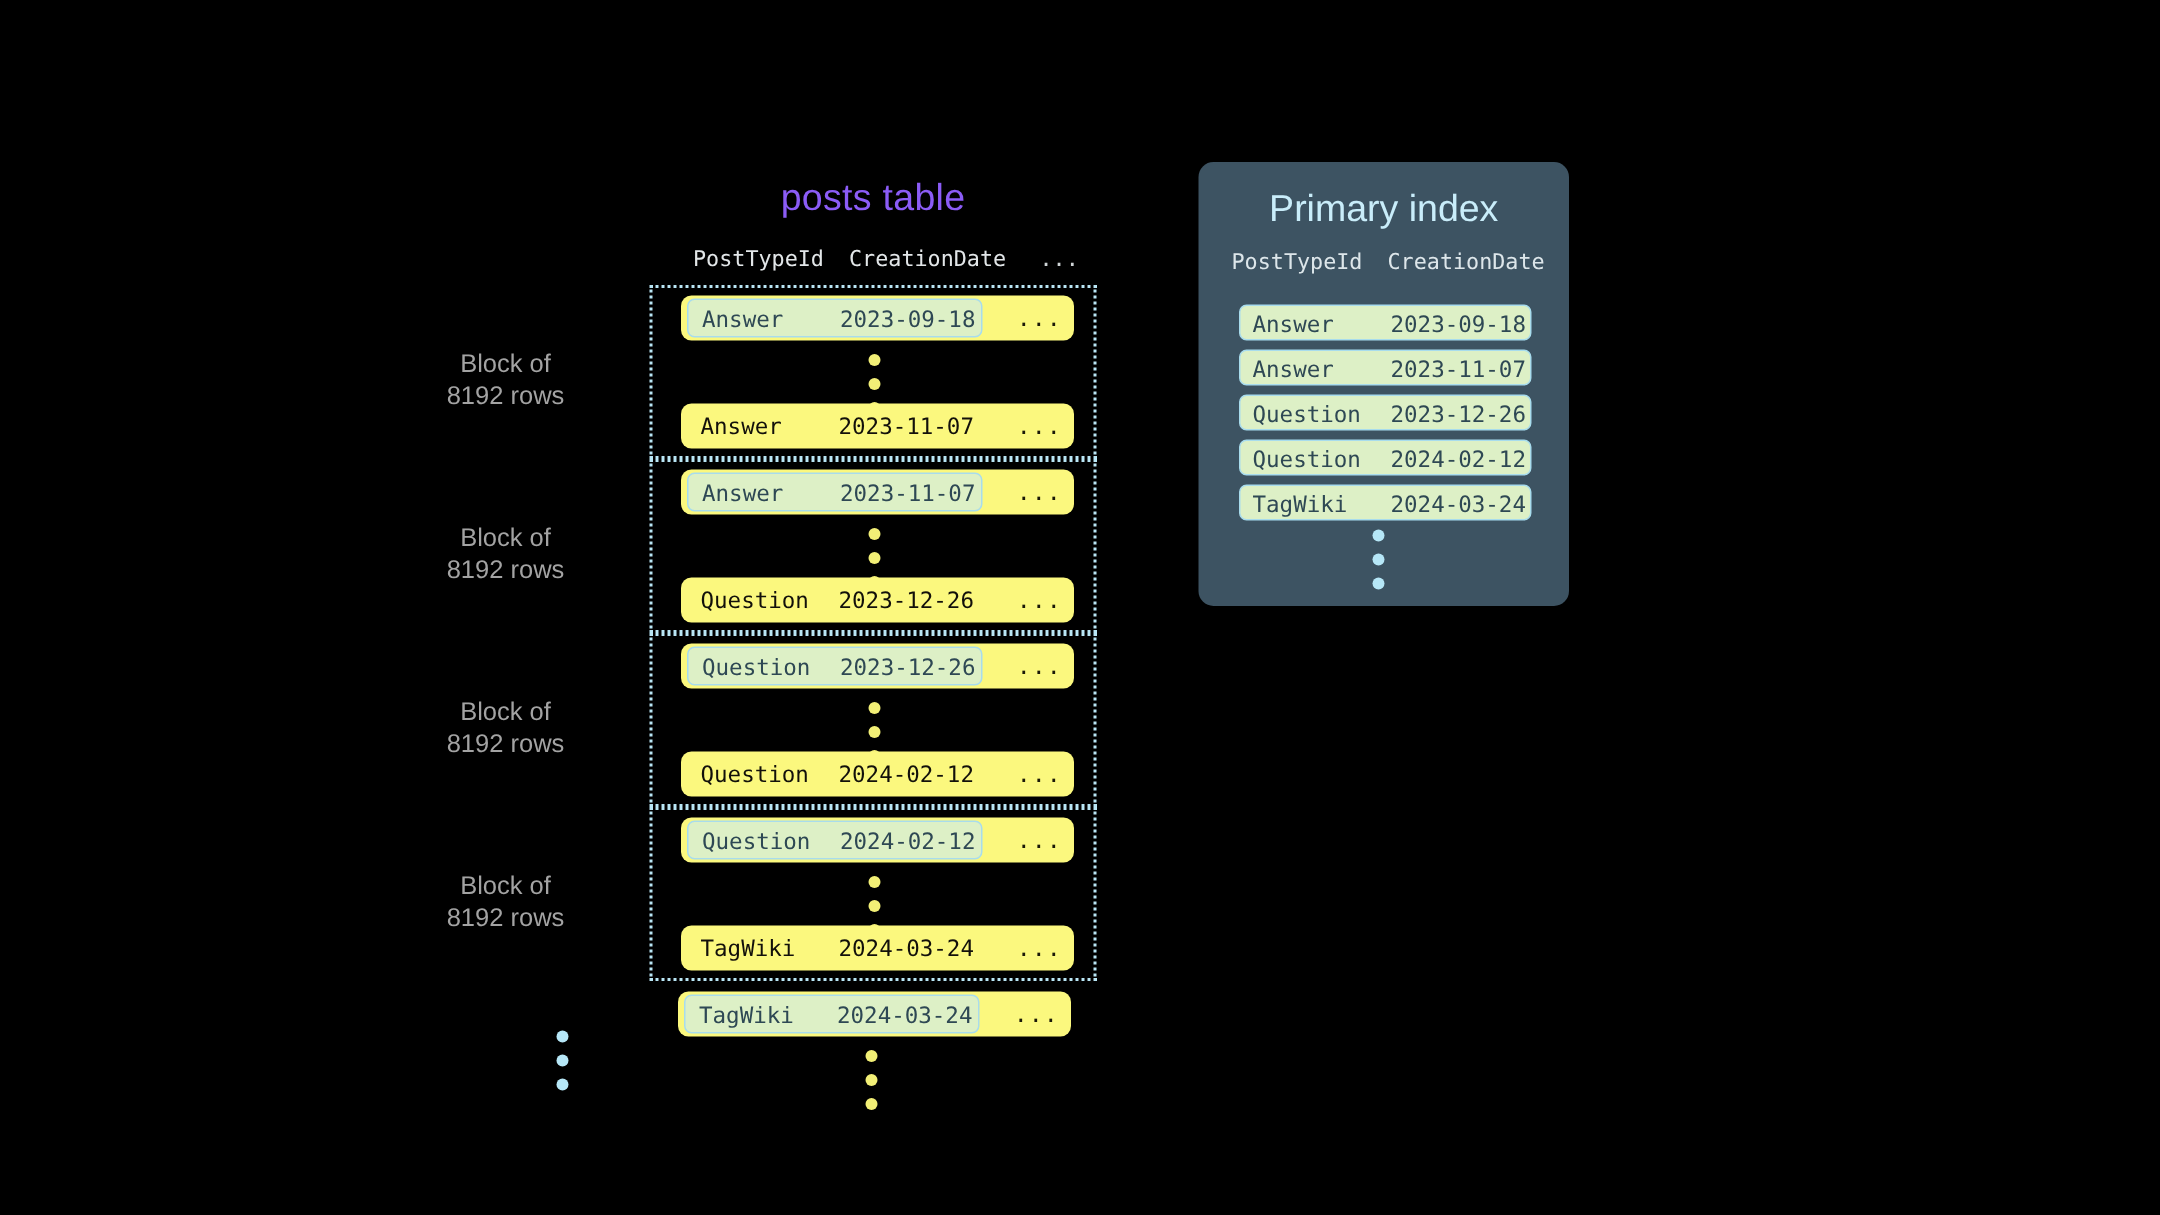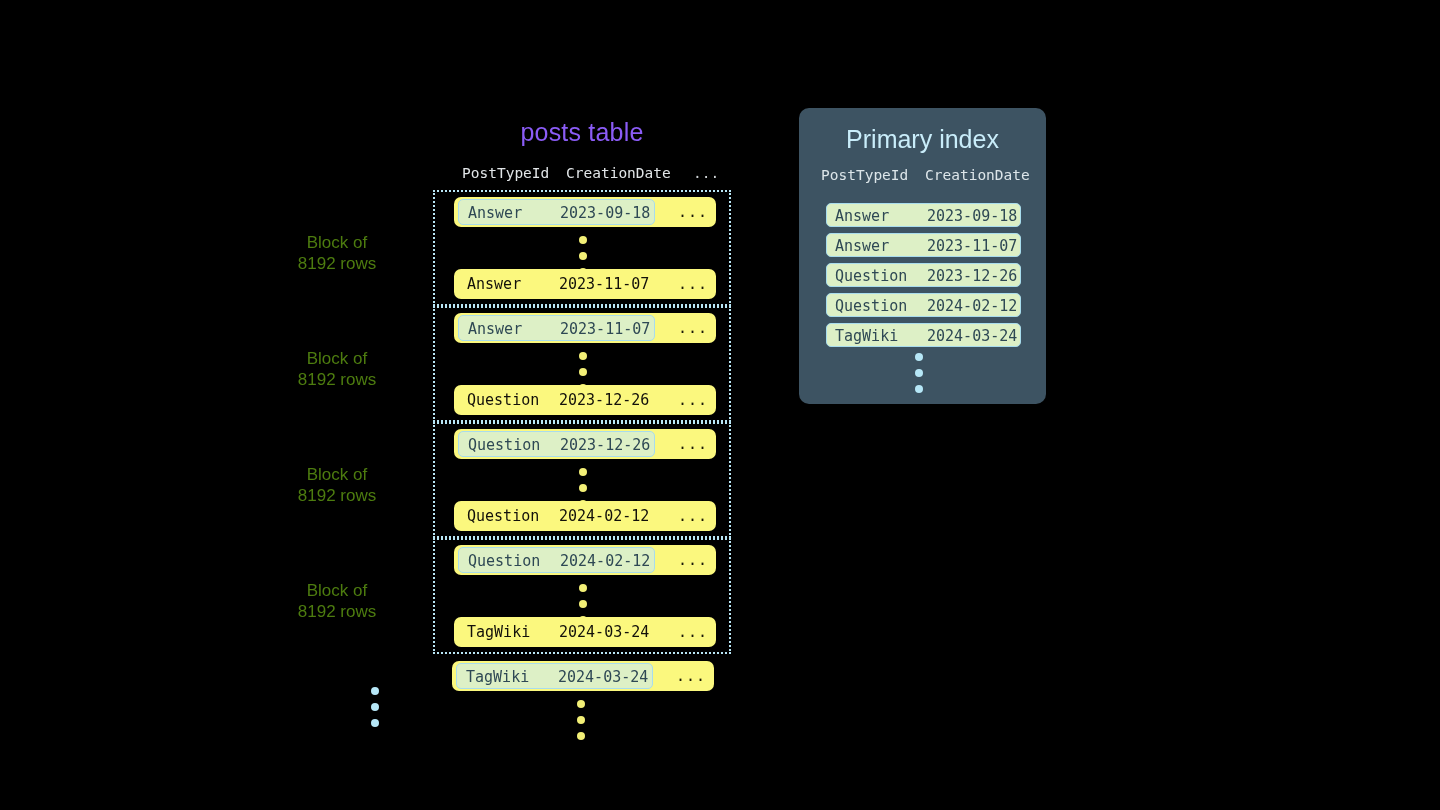--- a/index.html
+++ b/index.html
@@ -55,21 +55,21 @@
     left: 0px;
     width: 298px;
     border: 2px dotted #b9e6f5;
     box-sizing: border-box;
   }
   .block-label {
     position: absolute;
     right: 312px;
     width: 160px;
     text-align: center;
-    color: #4d7c0f;
+    color: #a3a3a3;
     font-size: 17px;
     line-height: 21px;
     font-family: "Liberation Sans", sans-serif;
   }
 
   
   .row-pill {
     position: absolute;
     left: 19px;
     width: 262px;

